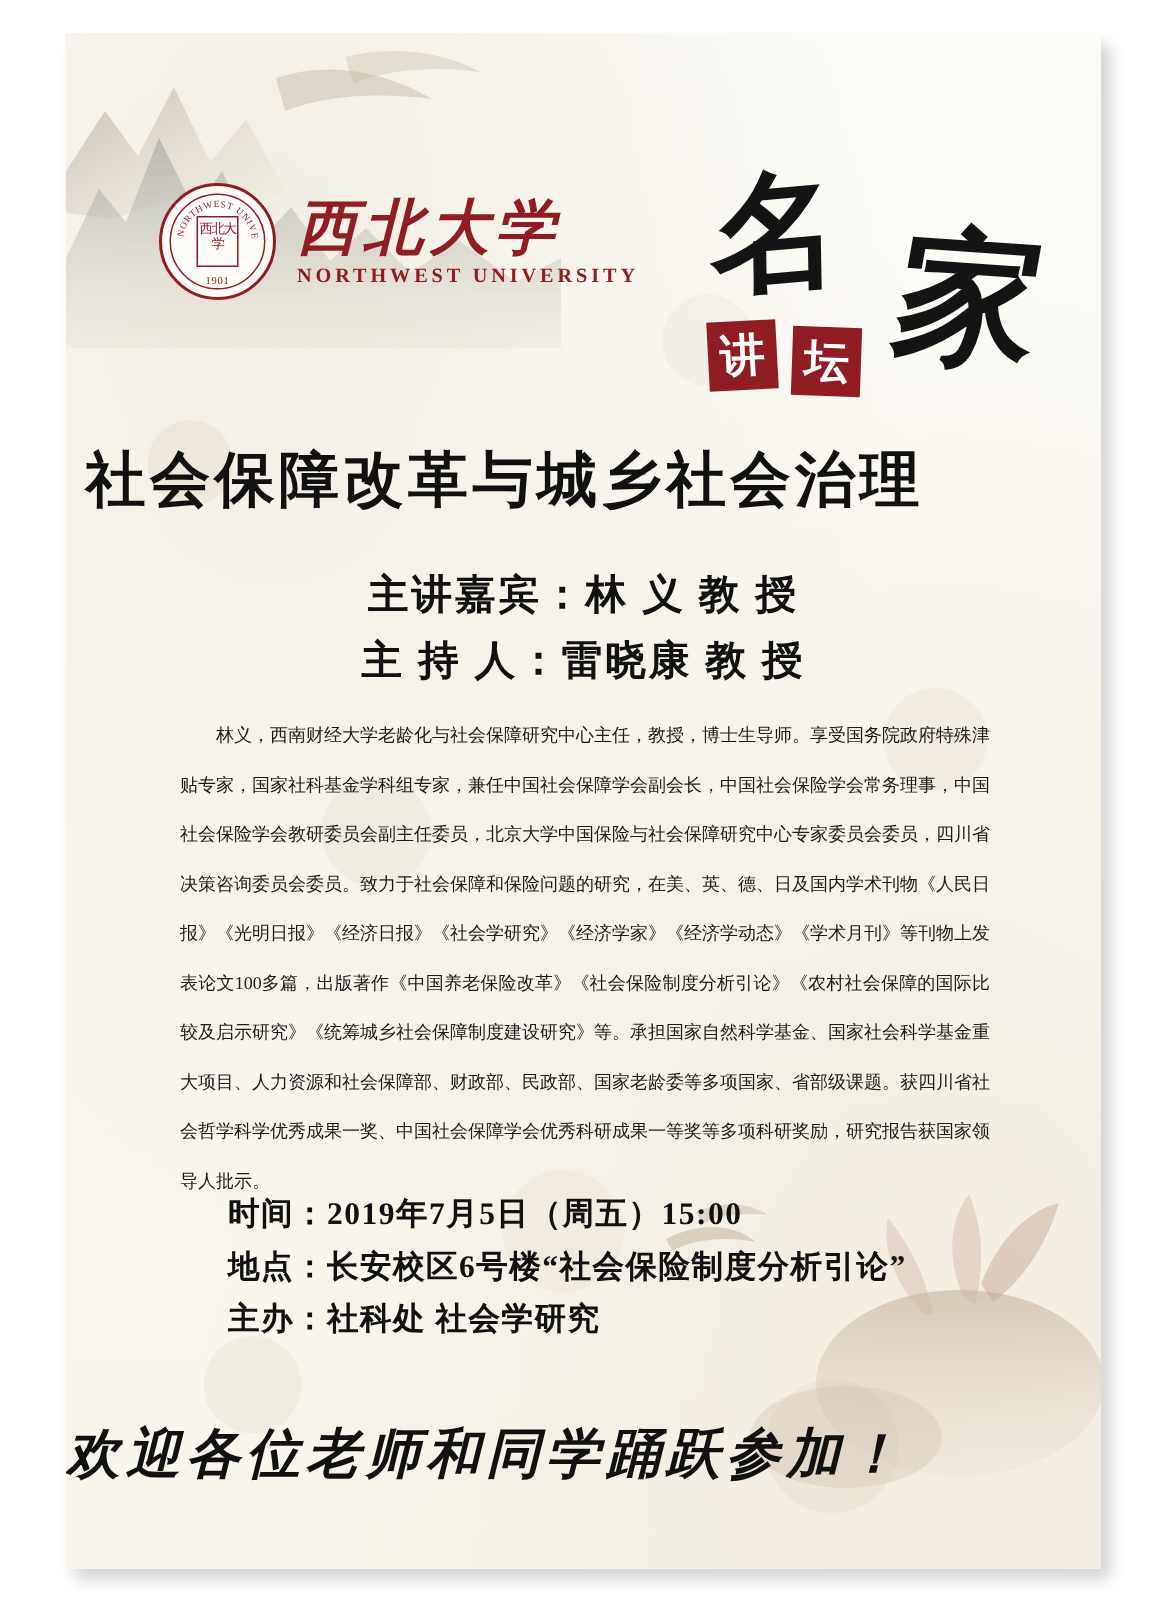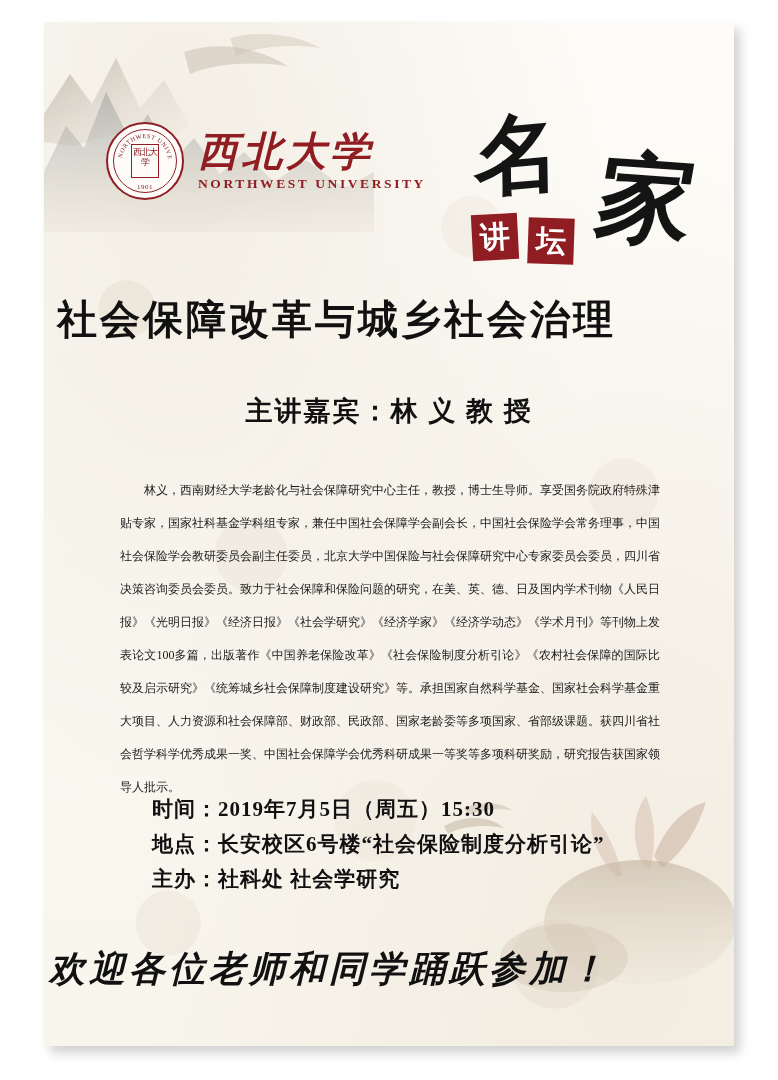--- a/index.html
+++ b/index.html
@@ -220,21 +220,20 @@
     font-family: "Liberation Serif", "DejaVu Serif", serif;
   }
 
   
   .speakers {
     position: absolute;
     left: 0;
     top: 352px;
     width: 690px;
     text-align: center;
-    margin-top: 15px;
   }
   .speaker-line {
     font-size: 27px;
     font-weight: 700;
     color: #111111;
     letter-spacing: 2px;
     line-height: 44px;
     font-family: "Liberation Serif", "DejaVu Serif", serif;
   }
 
@@ -268,21 +267,21 @@
     font-family: "Liberation Serif", "DejaVu Serif", serif;
     white-space: nowrap;
   }
 
   
   .slogan {
     position: absolute;
     left: 0;
     bottom: 52px;
     width: 570px;
-    text-align: center;
+    text-align: left;
     font-size: 36px;
     font-weight: 700;
     color: #111111;
     letter-spacing: 4px;
     font-style: italic;
     font-family: "Liberation Serif", "DejaVu Serif", serif;
   }
 </style>
 </head>
 <body>
@@ -347,26 +346,27 @@
         <div class="brand-big brand-jia">家</div>
         <div class="brand-box brand-jiang">讲</div>
         <div class="brand-box brand-tan">坛</div>
       </div>
     </div>
 
     <div class="title">社会保障改革与城乡社会治理</div>
 
     <div class="speakers">
       <div class="speaker-line">主讲嘉宾：林  义 教 授</div>
+      <div class="speaker-line">主 持 人：雷晓康 教 授</div>
     </div>
 
     <div class="bio">林义，西南财经大学老龄化与社会保障研究中心主任，教授，博士生导师。享受国务院政府特殊津贴专家，国家社科基金学科组专家，兼任中国社会保障学会副会长，中国社会保险学会常务理事，中国社会保险学会教研委员会副主任委员，北京大学中国保险与社会保障研究中心专家委员会委员，四川省决策咨询委员会委员。致力于社会保障和保险问题的研究，在美、英、德、日及国内学术刊物《人民日报》《光明日报》《经济日报》《社会学研究》《经济学家》《经济学动态》《学术月刊》等刊物上发表论文100多篇，出版著作《中国养老保险改革》《社会保险制度分析引论》《农村社会保障的国际比较及启示研究》《统筹城乡社会保障制度建设研究》等。承担国家自然科学基金、国家社会科学基金重大项目、人力资源和社会保障部、财政部、民政部、国家老龄委等多项国家、省部级课题。获四川省社会哲学科学优秀成果一奖、中国社会保障学会优秀科研成果一等奖等多项科研奖励，研究报告获国家领导人批示。</div>
 
     <div class="details">
-      <div class="detail-line">时间：2019年7月5日（周五）15:30</div>
+      <div class="detail-line">时间：2019年7月5日（周五）15:00</div>
       <div class="detail-line">地点：长安校区6号楼“社会保险制度分析引论”</div>
       <div class="detail-line">主办：社科处 社会学研究</div>
     </div>
 
     <div class="slogan">欢迎各位老师和同学踊跃参加！</div>
 
   </div>
 </div>
 
 </body></html>

